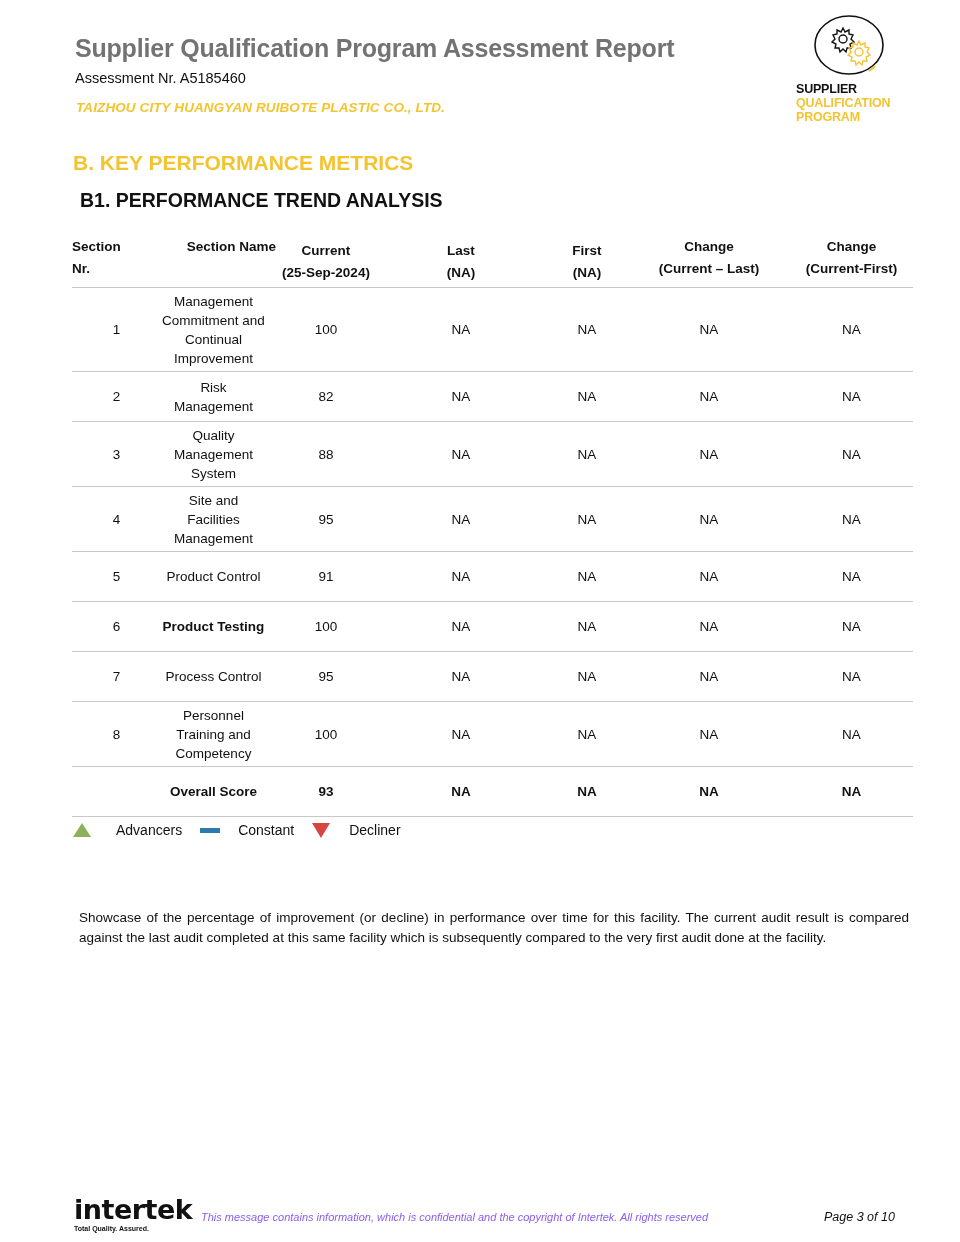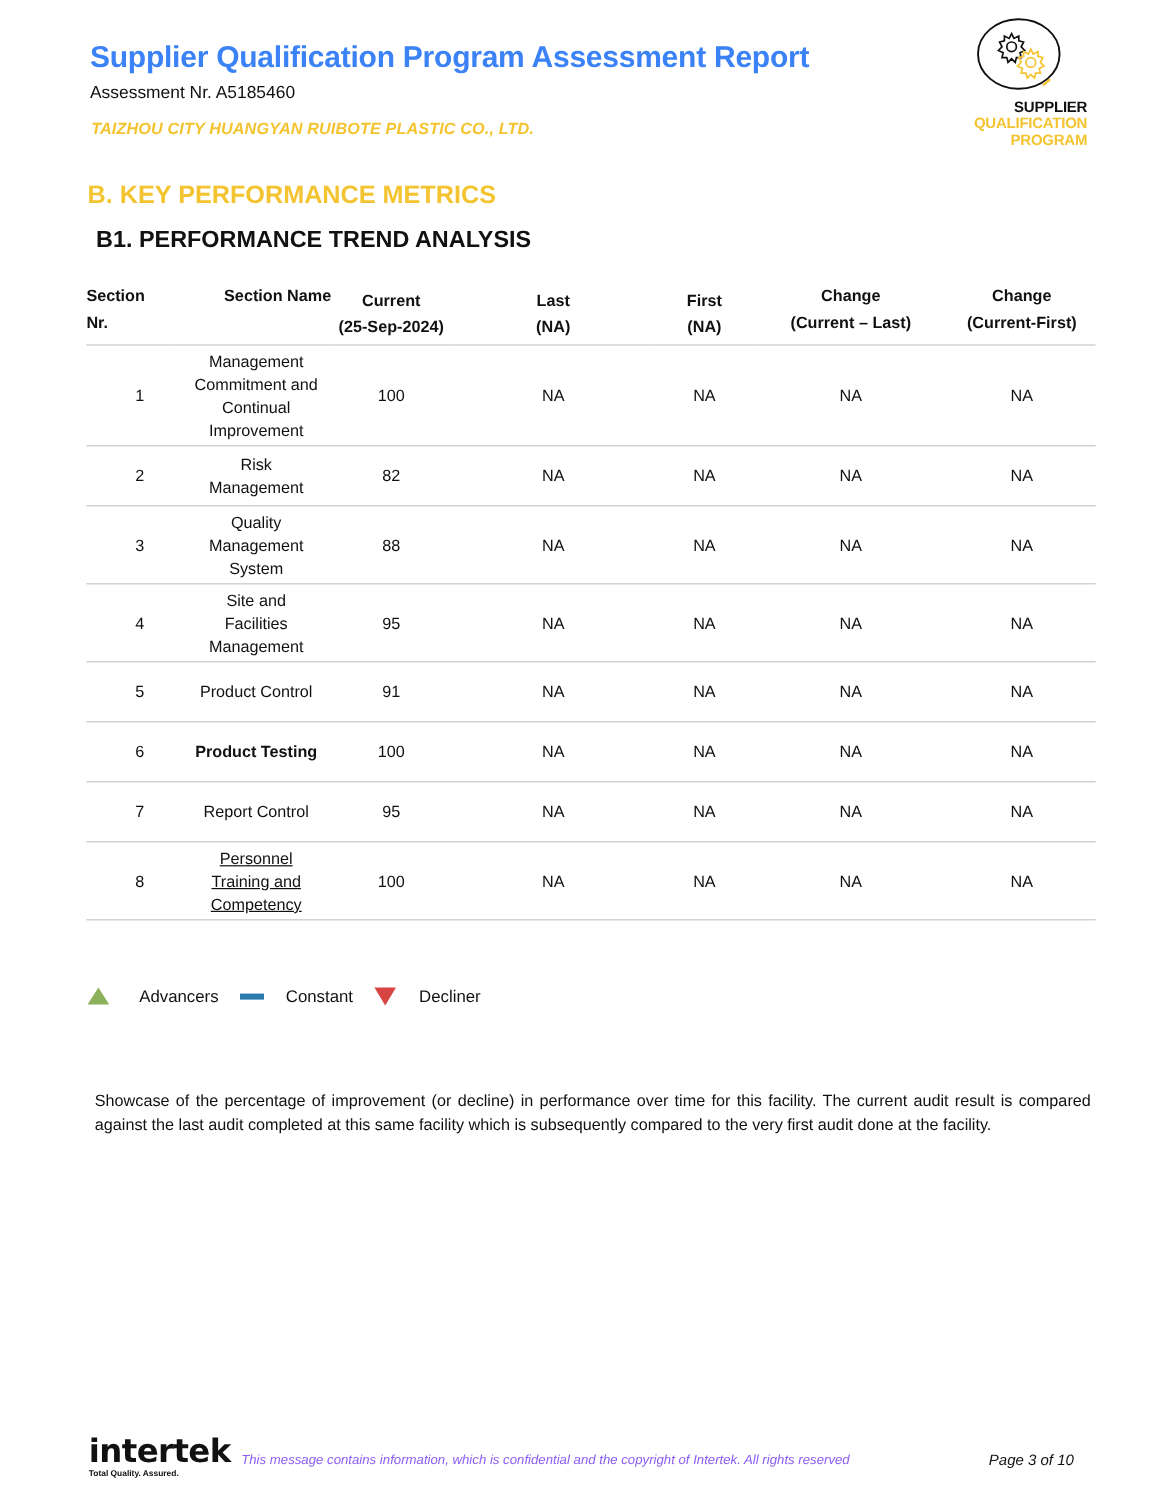--- a/index.html
+++ b/index.html
@@ -5,35 +5,35 @@
     * { box-sizing: border-box; margin: 0; padding: 0; }
     html, body { width: 960px; height: 1242px; background: #ffffff; }
     body {
       position: relative;
       font-family: "Liberation Sans", "DejaVu Sans", sans-serif;
       color: #111111;
       overflow: hidden;
     }
     .report-title {
       position: absolute; left: 75px; top: 34px;
-      font-size: 25px; font-weight: bold; color: #3b82f6;
+      font-size: 25px; font-weight: bold; color: #737373;
       letter-spacing: -0.2px;
     }
     .assessment-nr {
       position: absolute; left: 75px; top: 70px;
       font-size: 14.5px; color: #111;
     }
     .company-name {
       position: absolute; left: 76px; top: 100px;
       font-size: 13.5px; font-weight: bold; font-style: italic;
       color: #f4c430; letter-spacing: 0.1px;
     }
     .logo-badge {
       position: absolute; left: 796px; top: 14px; width: 110px; height: 112px;
-      text-align: right;
+      text-align: left;
     }
     .logo-badge svg { display: block; margin: 0 auto; }
     .logo-line {
       font-size: 12.5px; font-weight: bold; line-height: 14px;
       letter-spacing: -0.2px;
     }
     .logo-line.dark { color: #111; margin-top: 2px; }
     .logo-line.yellow { color: #f4c430; }
 
     .section-heading {
@@ -241,31 +241,40 @@
       <td class="c-nr">6</td>
       <td class="c-name" style="white-space:nowrap;font-weight:bold;">Product Testing</td>
       <td>100</td>
       <td>NA</td>
       <td>NA</td>
       <td>NA</td>
       <td>NA</td>
     </tr>
     <tr style="height:50px;">
       <td class="c-nr">7</td>
-      <td class="c-name" style="white-space:nowrap;">Report Control</td>
+      <td class="c-name" style="white-space:nowrap;">Process Control</td>
       <td>95</td>
       <td>NA</td>
       <td>NA</td>
       <td>NA</td>
       <td>NA</td>
     </tr>
     <tr style="height:65px;">
       <td class="c-nr">8</td>
-      <td class="c-name"><span style="display:inline-block;width:95px;text-decoration:underline;">Personnel Training and Competency</span></td>
+      <td class="c-name"><span style="display:inline-block;width:95px;">Personnel Training and Competency</span></td>
       <td>100</td>
+      <td>NA</td>
+      <td>NA</td>
+      <td>NA</td>
+      <td>NA</td>
+    </tr>
+    <tr class="overall" style="height:50px;">
+      <td class="c-nr"></td>
+      <td class="c-name" style="white-space:nowrap;">Overall Score</td>
+      <td>93</td>
       <td>NA</td>
       <td>NA</td>
       <td>NA</td>
       <td>NA</td>
     </tr>
   </tbody>
 </table>
 
 <div class="legend">
   <div class="legend-item">

